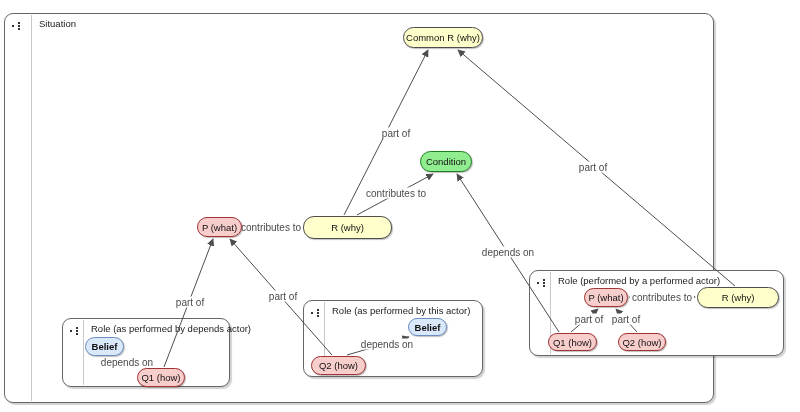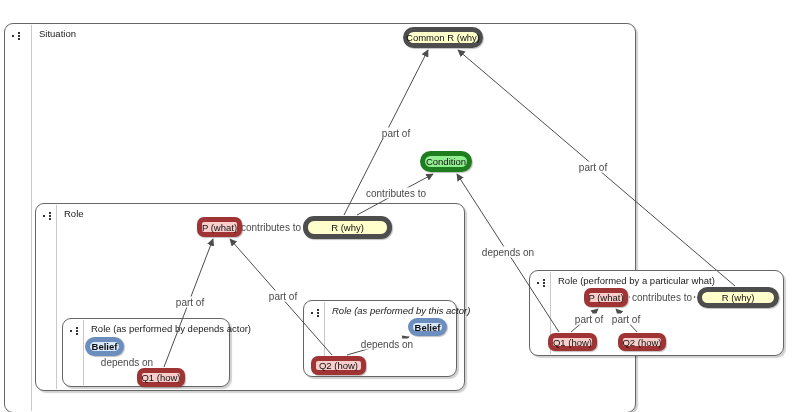--- a/index.html
+++ b/index.html
@@ -26,76 +26,68 @@
   svg.edges line{stroke:var(--edge-color,#4d4d4d);stroke-width:1;pointer-events:stroke;}
   #arrowhead path{fill:var(--edge-color,#4d4d4d);}
   
   .edge-label{
     position:absolute;z-index:6;transform:translate(-50%,-50%);
     font-size:10px;color:#4a4a4a;background:#ffffff;padding:0 2px;white-space:nowrap;line-height:11px;
   }
   
   .node{
     position:absolute;z-index:7;box-sizing:border-box;display:flex;align-items:center;justify-content:center;
-    border-radius:11px;border:5px solid #1d4ed8;font-size:9.5px;color:#111;white-space:nowrap;
+    border-radius:11px;border:1px solid #1d4ed8;font-size:9.5px;color:#111;white-space:nowrap;
     box-shadow:1px 1px 1px rgba(0,0,0,0.25);
   }
   .n-yellow{background:var(--node-yellow-fill,#ffffcc);border-color:var(--node-yellow-border,#4d4d4d);}
   .n-green {background:var(--node-green-fill,#90ee90); border-color:var(--node-green-border,#1e7d1e);}
-  .n-pink  {background:var(--node-pink-fill,#f8cecc); border-color:var(--node-pink-border,#a03333);border-radius:7px;}
+  .n-pink  {background:var(--node-pink-fill,#f8cecc); border-color:var(--node-pink-border,#a03333);}
   .n-blue  {background:var(--node-blue-fill,#dae8fc); border-color:var(--node-blue-border,#6c8ebf);font-weight:bold;}
 </style>
 </head>
 <body>
 
 <div class="canvas">
 
-  <div class="box situation" style="left:4px;top:23px;width:632px;height:390px;">
+  <div class="box situation" style="left:4px;top:13px;width:710px;height:390px;">
     <span class="marker">
         <i class="dot"></i>
         <i class="dots"></i>
       </span>
     <span class="rail"></span>
     <span class="box-title">Situation</span>
   </div>
 
-  <div class="box" style="left:35px;top:203px;width:430px;height:188px;">
-    <span class="marker">
-        <i class="dot"></i>
-        <i class="dots"></i>
-      </span>
-    <span class="rail"></span>
-    <span class="box-title">Role</span>
-  </div>
 
   <div class="box" style="left:62px;top:318px;width:168px;height:69px;">
     <span class="marker">
         <i class="dot"></i>
         <i class="dots"></i>
       </span>
     <span class="rail"></span>
     <span class="box-title">Role (as performed by depends actor)</span>
   </div>
 
-  <div class="box" style="left:303px;top:300px;width:154px;height:77px;font-style:italic;">
+  <div class="box" style="left:303px;top:300px;width:180px;height:77px;">
     <span class="marker">
         <i class="dot"></i>
         <i class="dots"></i>
       </span>
     <span class="rail"></span>
     <span class="box-title">Role (as performed by this actor)</span>
   </div>
 
   <div class="box" style="left:529px;top:270px;width:255px;height:86px;">
     <span class="marker">
         <i class="dot"></i>
         <i class="dots"></i>
       </span>
     <span class="rail"></span>
-    <span class="box-title">Role (performed by a particular what)</span>
+    <span class="box-title">Role (performed by a performed actor)</span>
   </div>
 
   <svg class="edges" width="800" height="412">
     <defs>
       <marker id="arrowhead" viewBox="0 0 10 10" refX="9" refY="5" markerWidth="7.5" markerHeight="7.5" orient="auto-start-reverse">
         <path d="M0,0 L10,5 L0,10 z"></path>
       </marker>
     </defs>
     <line x1="344" y1="215" x2="428" y2="50" marker-end="url(#arrowhead)"></line>
     <line x1="735" y1="286" x2="458" y2="50" marker-end="url(#arrowhead)"></line>

